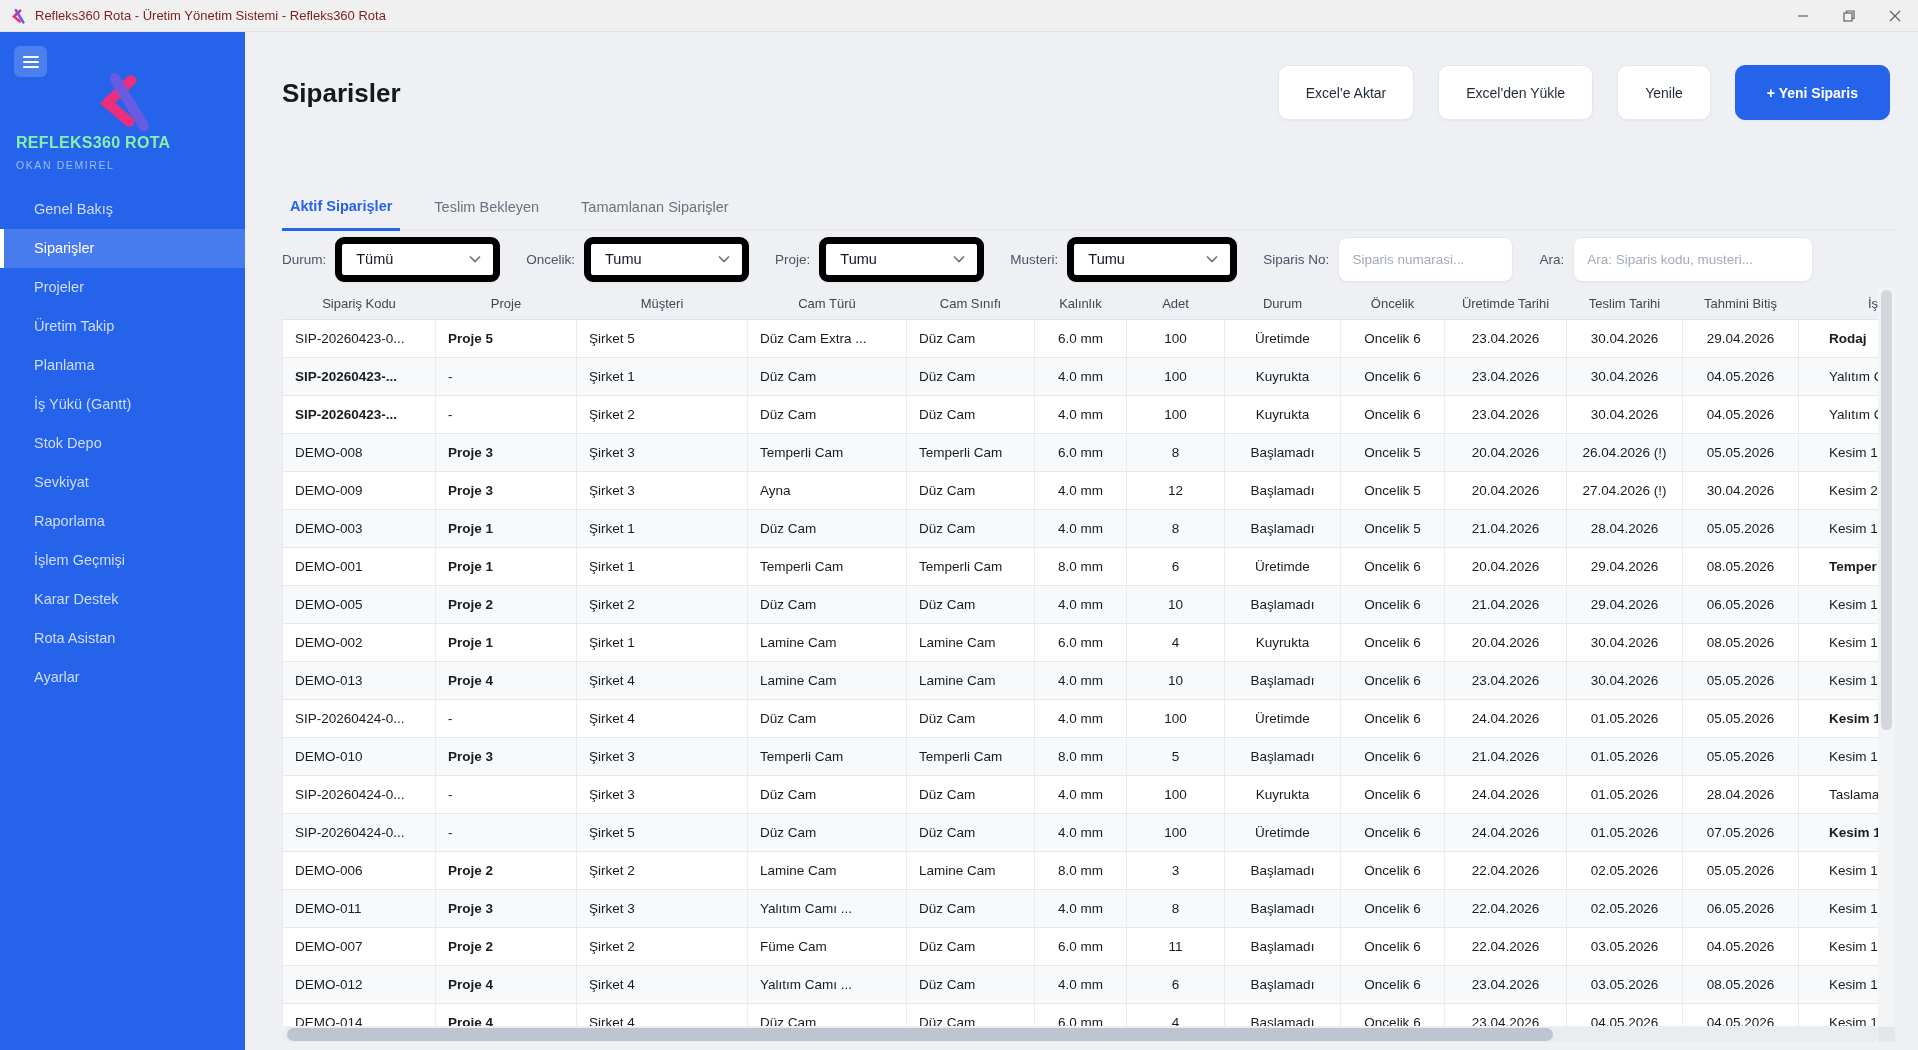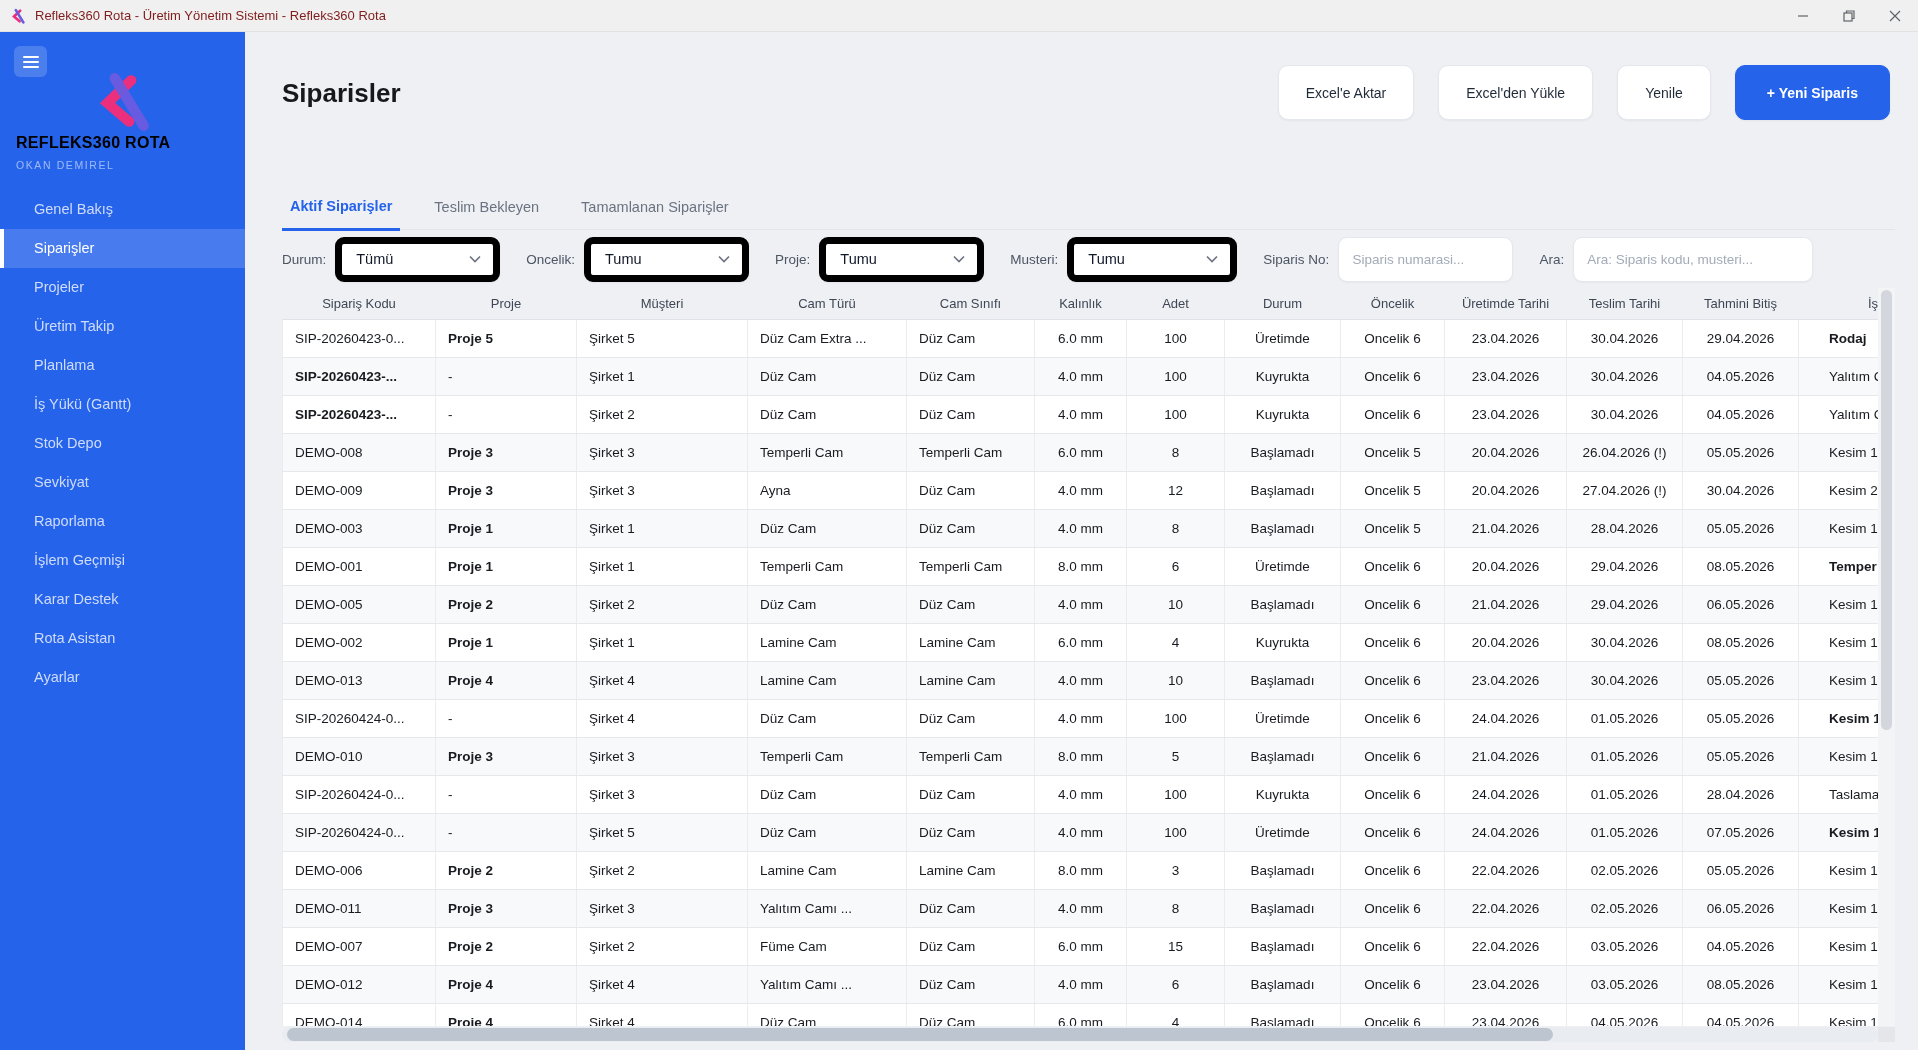--- a/index.html
+++ b/index.html
@@ -15,21 +15,21 @@
   .win-btn { width:46px; height:32px; display:flex; align-items:center; justify-content:center; color:#5f6368; }
 
   
   .sidebar { position:absolute; left:0; top:32px; width:245px; height:1018px; background:#2563eb; }
   .menu-btn { position:absolute; left:14px; top:14px; width:33px; height:31px; border-radius:6px;
               background:rgba(255,255,255,.18); display:flex; flex-direction:column; justify-content:center;
               align-items:center; gap:3px; }
   .menu-btn i { display:block; width:16px; height:2px; background:#fff; border-radius:2px; }
   .logo { position:absolute; left:0; top:38px; width:245px; display:flex; justify-content:center; }
   .brand { position:absolute; left:16px; top:102px; width:220px; font-size:16px; font-weight:700;
-           color:#000000; letter-spacing:.3px; }
+           color:#86efac; letter-spacing:.3px; }
   .brand-user { position:absolute; left:16px; top:127px; font-size:10.5px; letter-spacing:1.6px;
                 color:rgba(255,255,255,.55); }
   .nav { position:absolute; left:0; top:158px; width:245px; }
   .nav-item { position:relative; height:39px; line-height:39px; padding-left:34px; font-size:14.5px;
               color:#cfdcfb; white-space:nowrap; cursor:pointer; }
   .nav-item.active { background:rgba(255,255,255,.16); color:#fff; }
   .nav-item.active::before { content:""; position:absolute; left:0; top:0; width:4px; height:39px; background:#fff; }
 
   
   .main { position:absolute; left:245px; top:32px; width:1673px; height:1018px; }
@@ -478,21 +478,21 @@
             <td>06.05.2026</td>
             <td>Kesim 1</td>
           </tr>
           <tr>
             <td>DEMO-007</td>
             <td class="b">Proje 2</td>
             <td>Şirket 2</td>
             <td>Füme Cam</td>
             <td>Düz Cam</td>
             <td>6.0 mm</td>
-            <td>15</td>
+            <td>11</td>
             <td>Başlamadı</td>
             <td>Oncelik 6</td>
             <td>22.04.2026</td>
             <td>03.05.2026</td>
             <td>04.05.2026</td>
             <td>Kesim 1</td>
           </tr>
           <tr>
             <td>DEMO-012</td>
             <td class="b">Proje 4</td>

